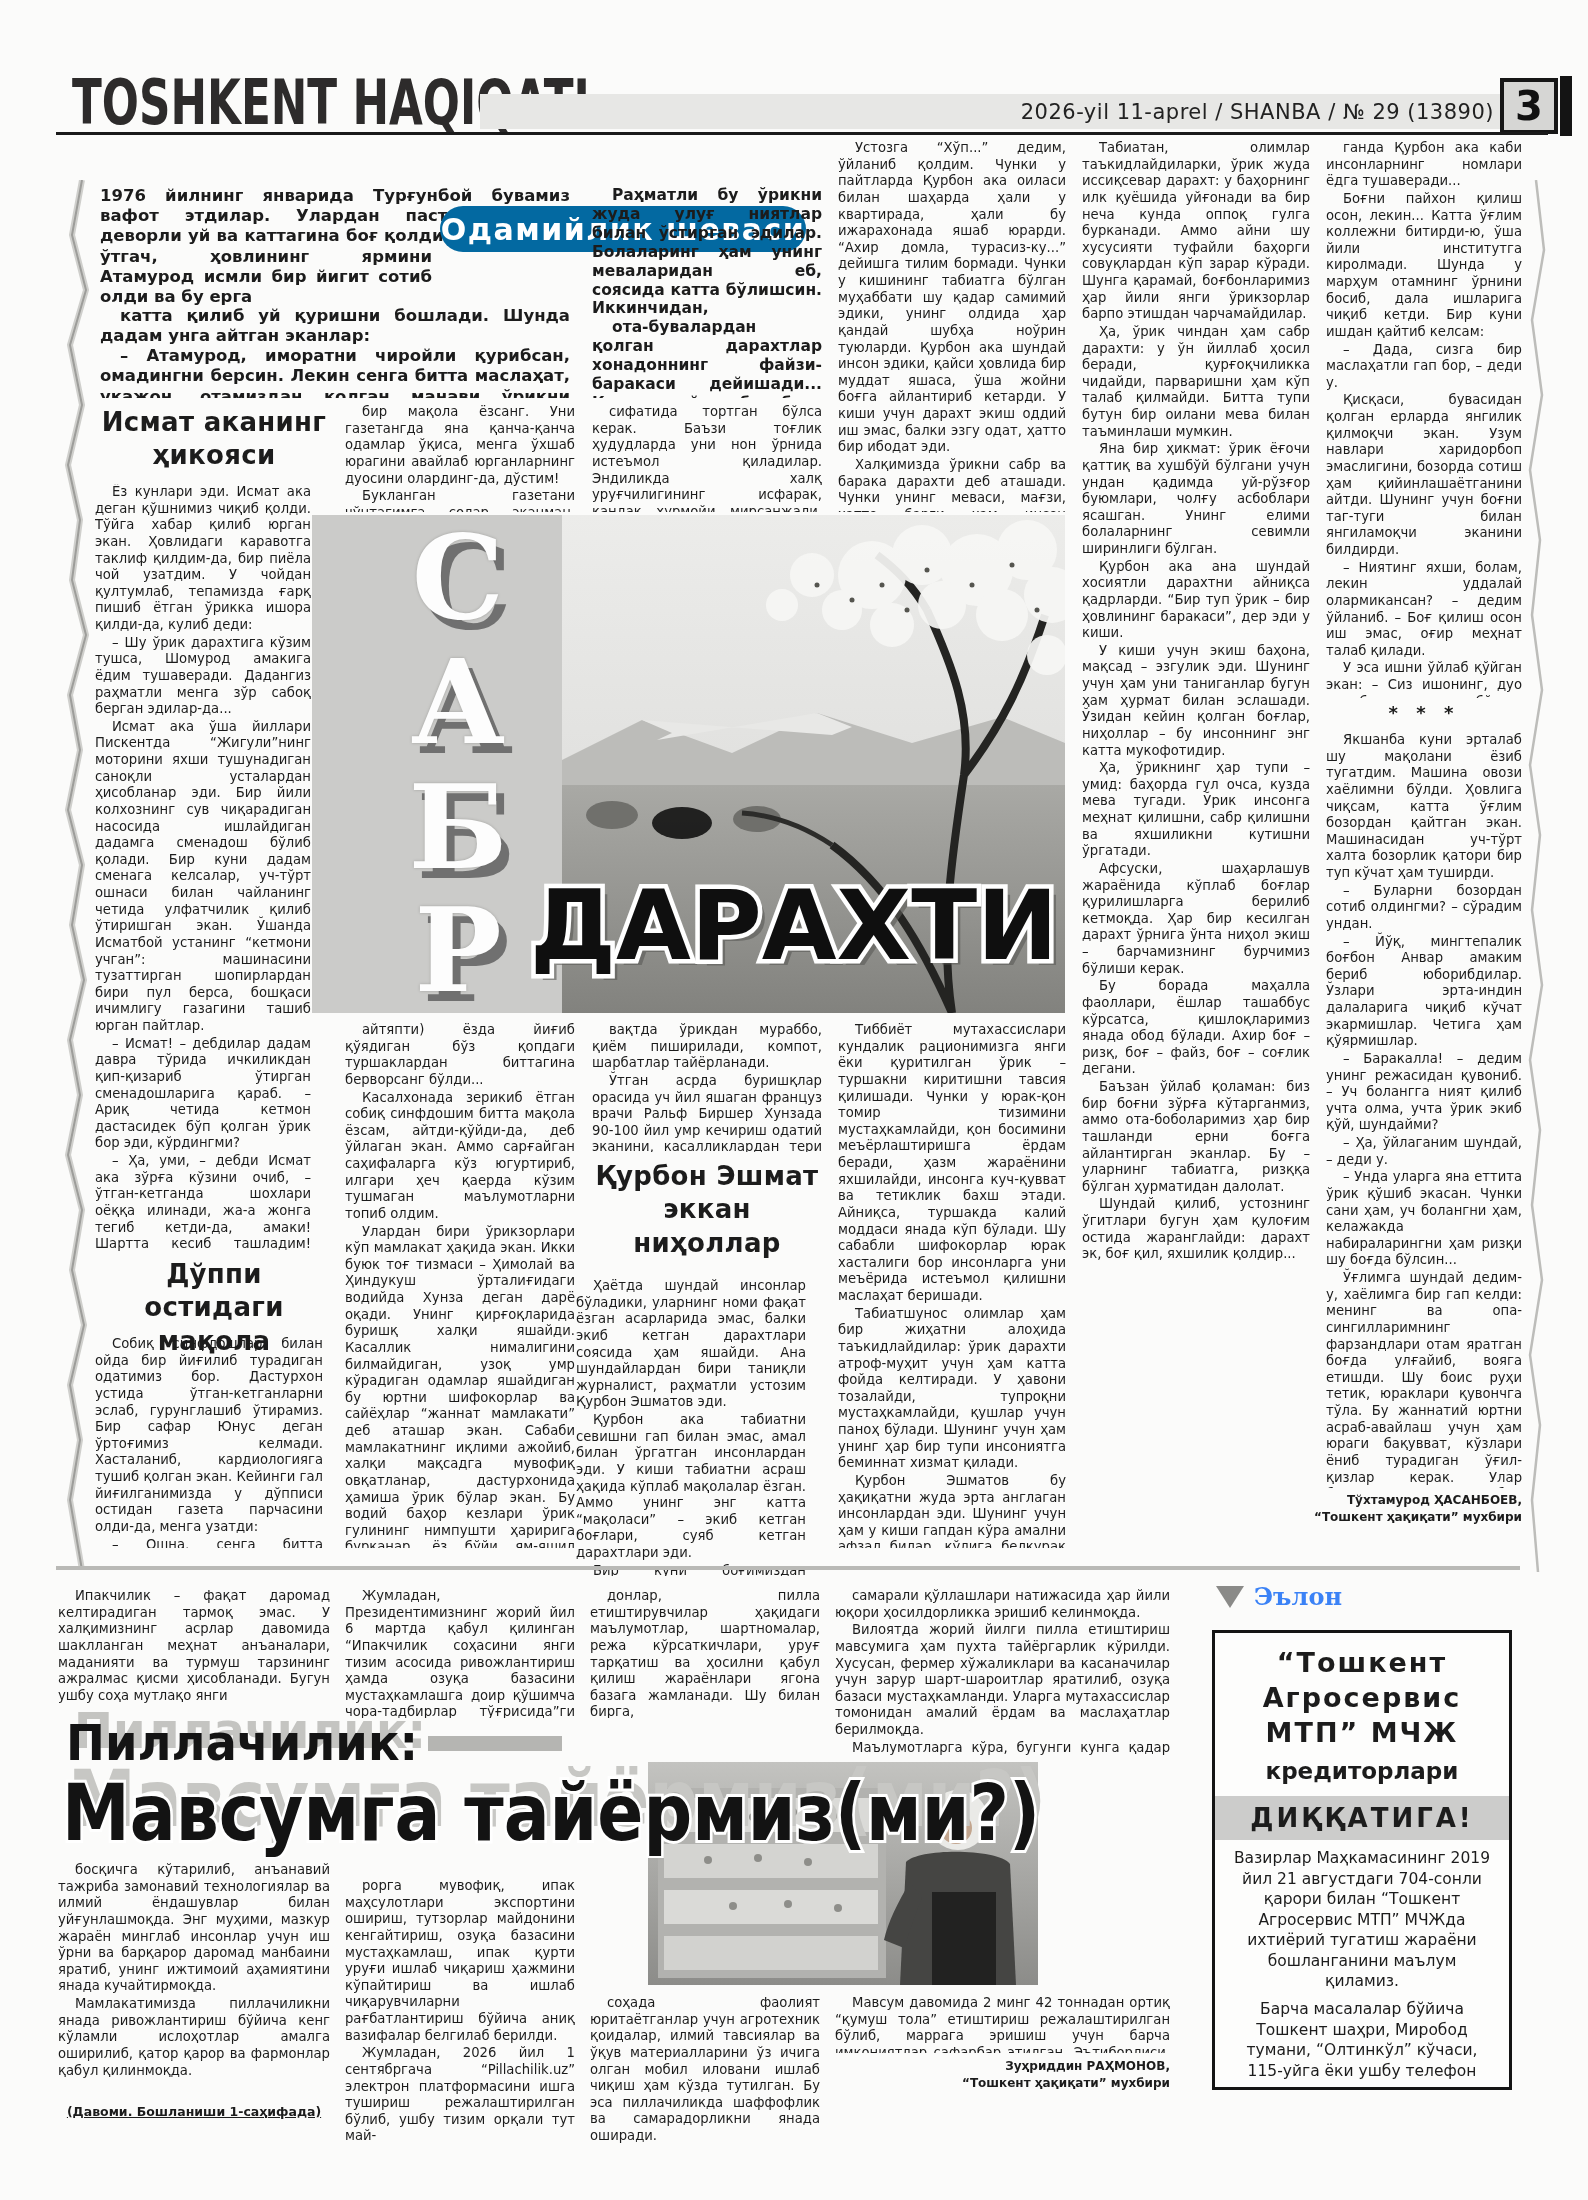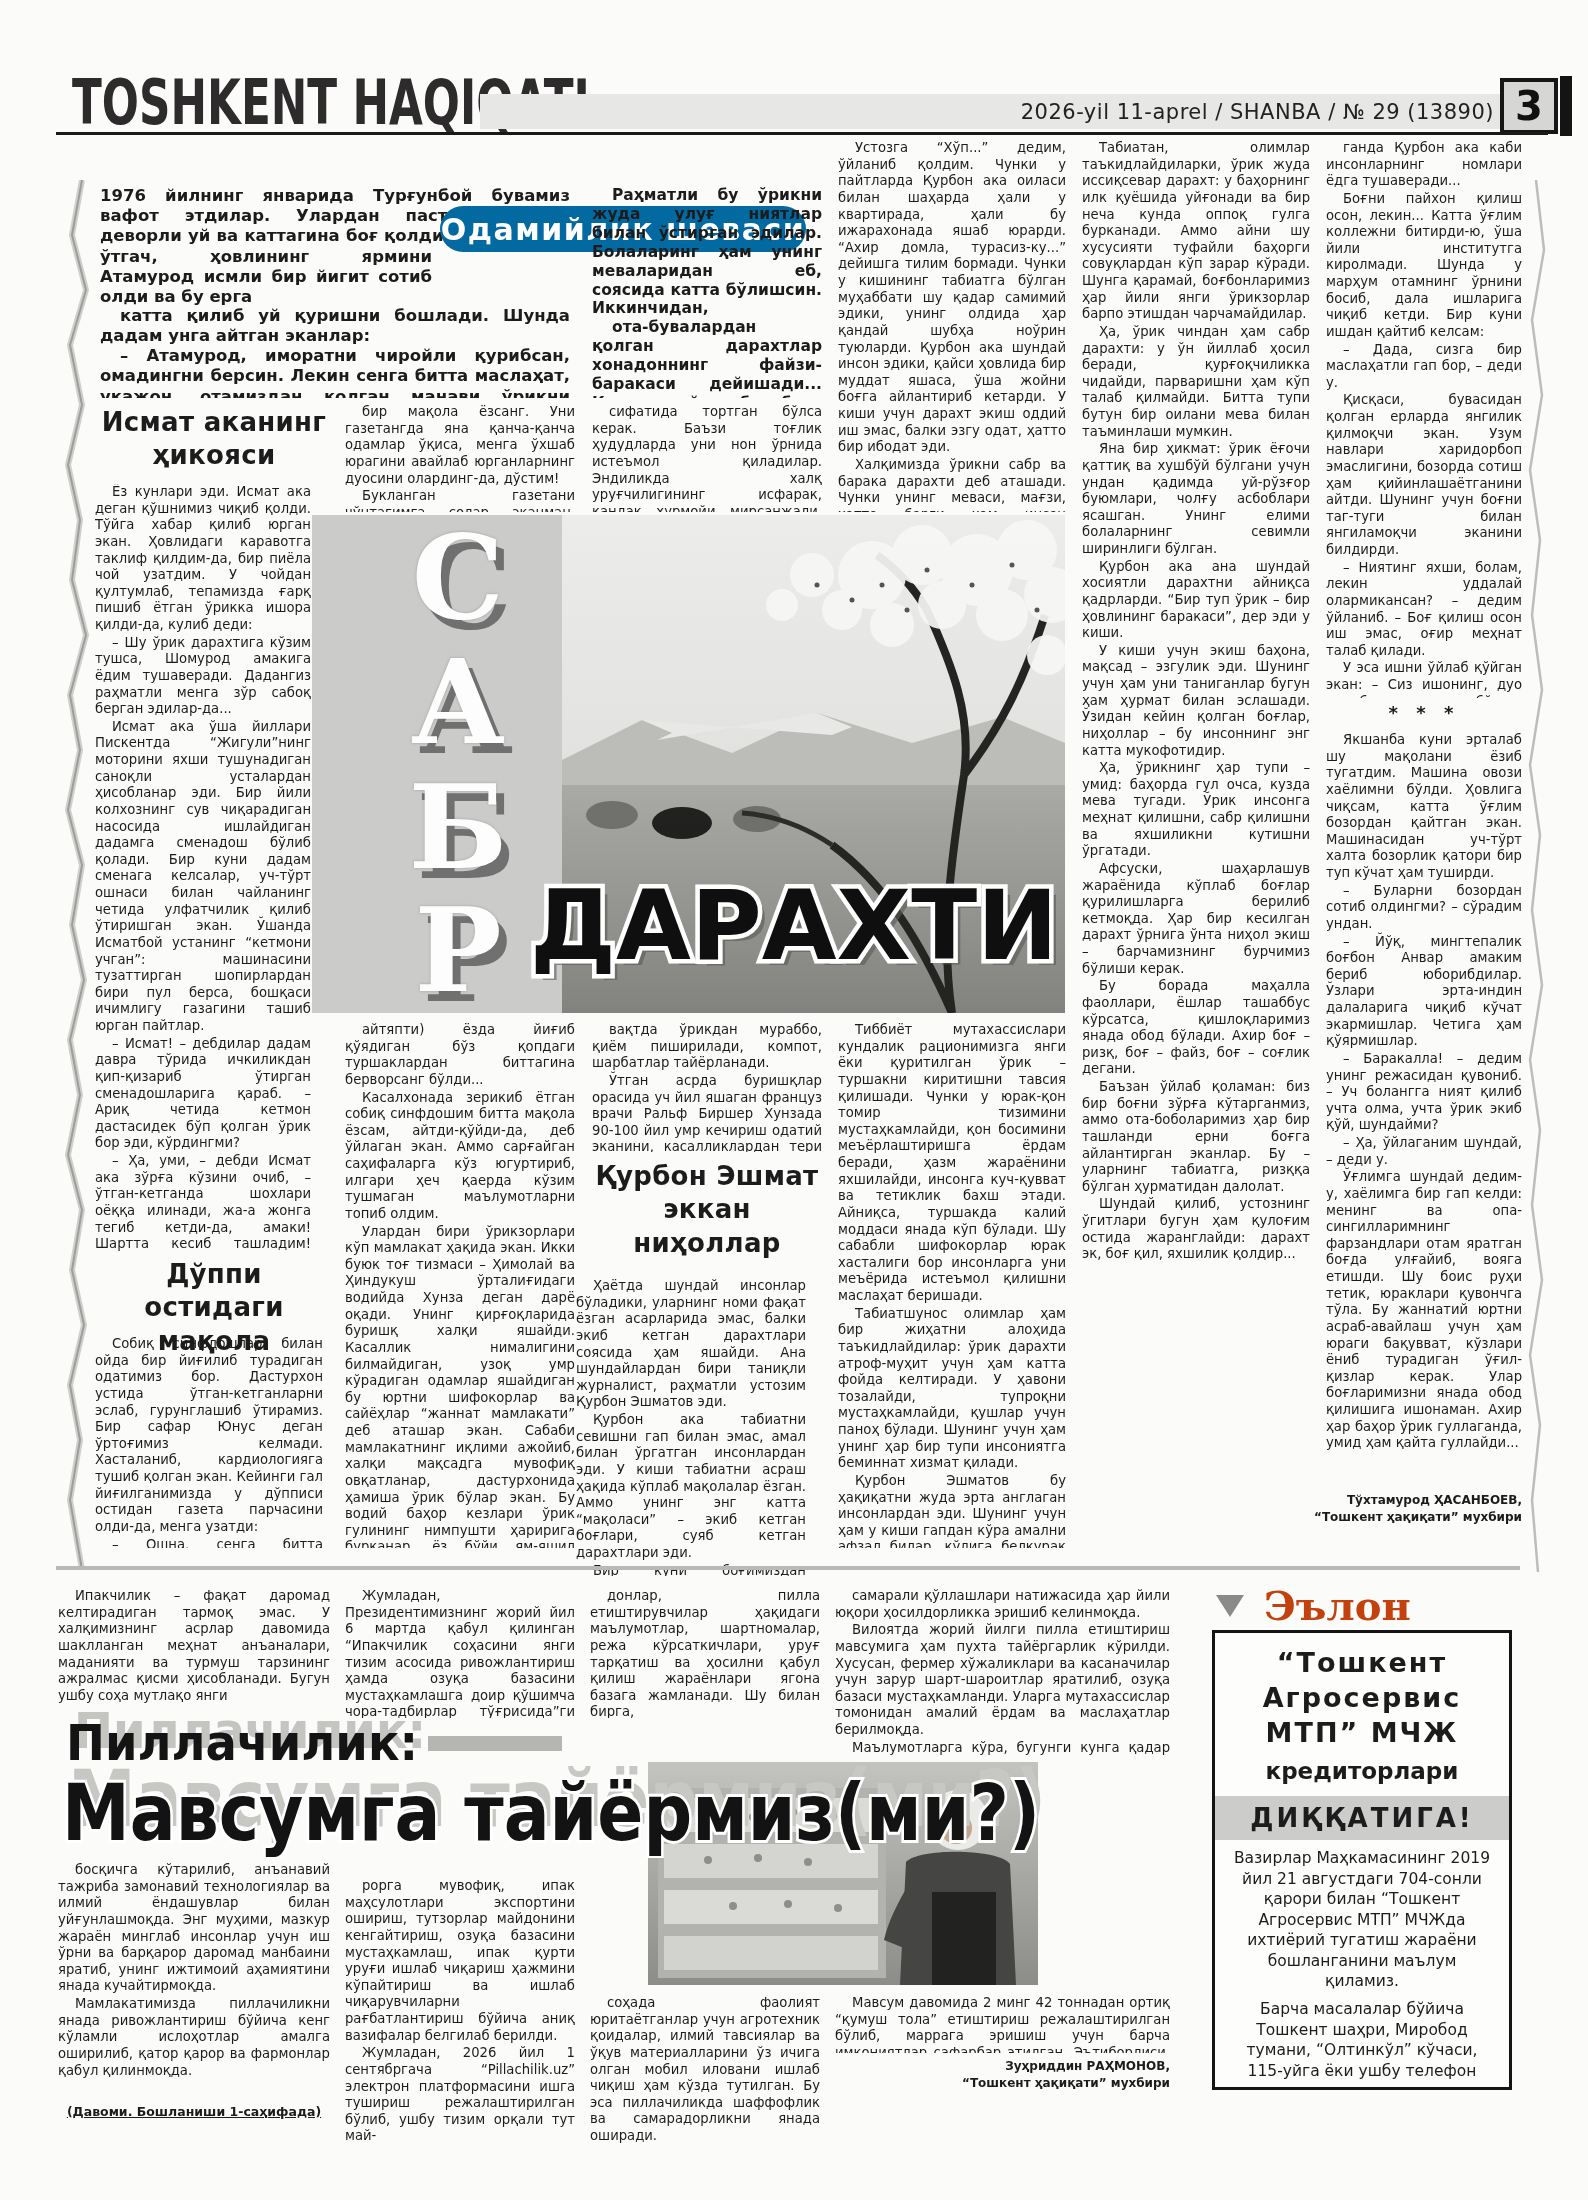--- a/index.html
+++ b/index.html
@@ -29,22 +29,22 @@
   .byline{font-weight:bold;text-align:right;font-size:12px;line-height:1.4;}
   .stars{font-weight:bold;font-size:18px;text-align:center;letter-spacing:6px;}
   .note{font-weight:bold;font-size:12.5px;text-decoration:underline;text-align:center;}
 
   
   .sabr{font-family:"DejaVu Serif",serif;font-weight:bold;font-size:116px;line-height:124px;
         color:#fdfdfd;text-align:center;
         text-shadow:8px 10px 0 rgba(96,96,96,.85), 0 0 3px #9f9f9c;}
 
   
-  .annlabel{font-family:"DejaVu Serif",serif;font-weight:bold;font-size:40px;color:#c2410c;
-        display:flex;align-items:center;gap:20px;}
+  .annlabel{font-family:"DejaVu Serif",serif;font-weight:bold;font-size:24px;color:#3b82f6;
+        display:flex;align-items:center;gap:10px;}
   .tri{width:0;height:0;border-left:14px solid transparent;border-right:14px solid transparent;
         border-top:22px solid #8a8a88;display:inline-block;}
   .annbox{border:3px solid #141414;background:#fdfdfc;padding:12px 14px;box-sizing:border-box;overflow:hidden;}
   .anntitle{font-weight:bold;font-size:27px;line-height:1.3;text-align:center;letter-spacing:2px;}
   .annsub{font-weight:bold;font-size:23px;text-align:center;margin-top:8px;}
   .annband{background:#cccccb;margin:12px -14px 8px;padding:7px 0;text-align:center;
         font-weight:bold;font-size:26px;letter-spacing:3px;}
   .annbody{font-size:15.5px;line-height:1.32;text-align:center;margin-top:8px;}
 </style>
 </head>
@@ -153,20 +153,21 @@
       <p>– Ниятинг яхши, болам, лекин уддалай олармикансан? – дедим ўйланиб. – Боғ қилиш осон иш эмас, оғир меҳнат талаб қилади.</p>
       <p>У эса ишни ўйлаб қўйган экан: – Сиз ишонинг, дуо қилиб турсангиз бўлди. Укам билан мана бу паст-баланд ерларни тракторда текислаб ташлаймиз. Янги боғни кенгайтирамиз. Кейин Паркентдан, анави Шредердан серҳосил навлар олиб келиб экамиз.</p>
     </div>
   <div class="abs stars" style="left:1326px;top:702px;width:196px;">* * *</div>
   <div class="abs col" style="left:1326px;top:732px;width:196px;height:756px;">
       <p>Якшанба куни эрталаб шу мақолани ёзиб тугатдим. Машина овози хаёлимни бўлди. Ҳовлига чиқсам, катта ўғлим бозордан қайтган экан. Машинасидан уч-тўрт халта бозорлик қатори бир туп кўчат ҳам туширди.</p>
       <p>– Буларни бозордан сотиб олдингми? – сўрадим ундан.</p>
       <p>– Йўқ, мингтепалик боғбон Анвар амаким бериб юборибдилар. Ўзлари эрта-индин далаларига чиқиб кўчат экармишлар. Четига ҳам қўярмишлар.</p>
       <p>– Баракалла! – дедим унинг режасидан қувониб. – Уч болангга ният қилиб учта олма, учта ўрик экиб қўй, шундайми?</p>
       <p>– Ҳа, ўйлаганим шундай, – деди у.</p>
+      <p>– Унда уларга яна еттита ўрик қўшиб экасан. Чунки сани ҳам, уч болангни ҳам, келажакда набираларингни ҳам ризқи шу боғда бўлсин...</p>
       <p>Ўғлимга шундай дедим-у, хаёлимга бир гап келди: менинг ва опа-сингилларимнинг фарзандлари отам яратган боғда улғайиб, вояга етишди. Шу боис руҳи тетик, юраклари қувончга тўла. Бу жаннатий юртни асраб-авайлаш учун ҳам юраги бақувват, кўзлари ёниб турадиган ўғил-қизлар керак. Улар боғларимизни янада обод қилишига ишонаман. Ахир ҳар баҳор ўрик гуллаганда, умид ҳам қайта гуллайди...</p>
     </div>
   <div class="abs byline" style="left:1270px;top:1492px;width:252px;">
     <div>Тўхтамурод ҲАСАНБОЕВ,</div>
     <div>“Тошкент ҳақиқати” мухбири</div>
   </div>
 
   <svg class="abs" style="left:312px;top:515px;" width="753" height="498" viewBox="0 0 753 498">
     <defs>
       <linearGradient id="sky" x1="0" y1="0" x2="0" y2="1">

